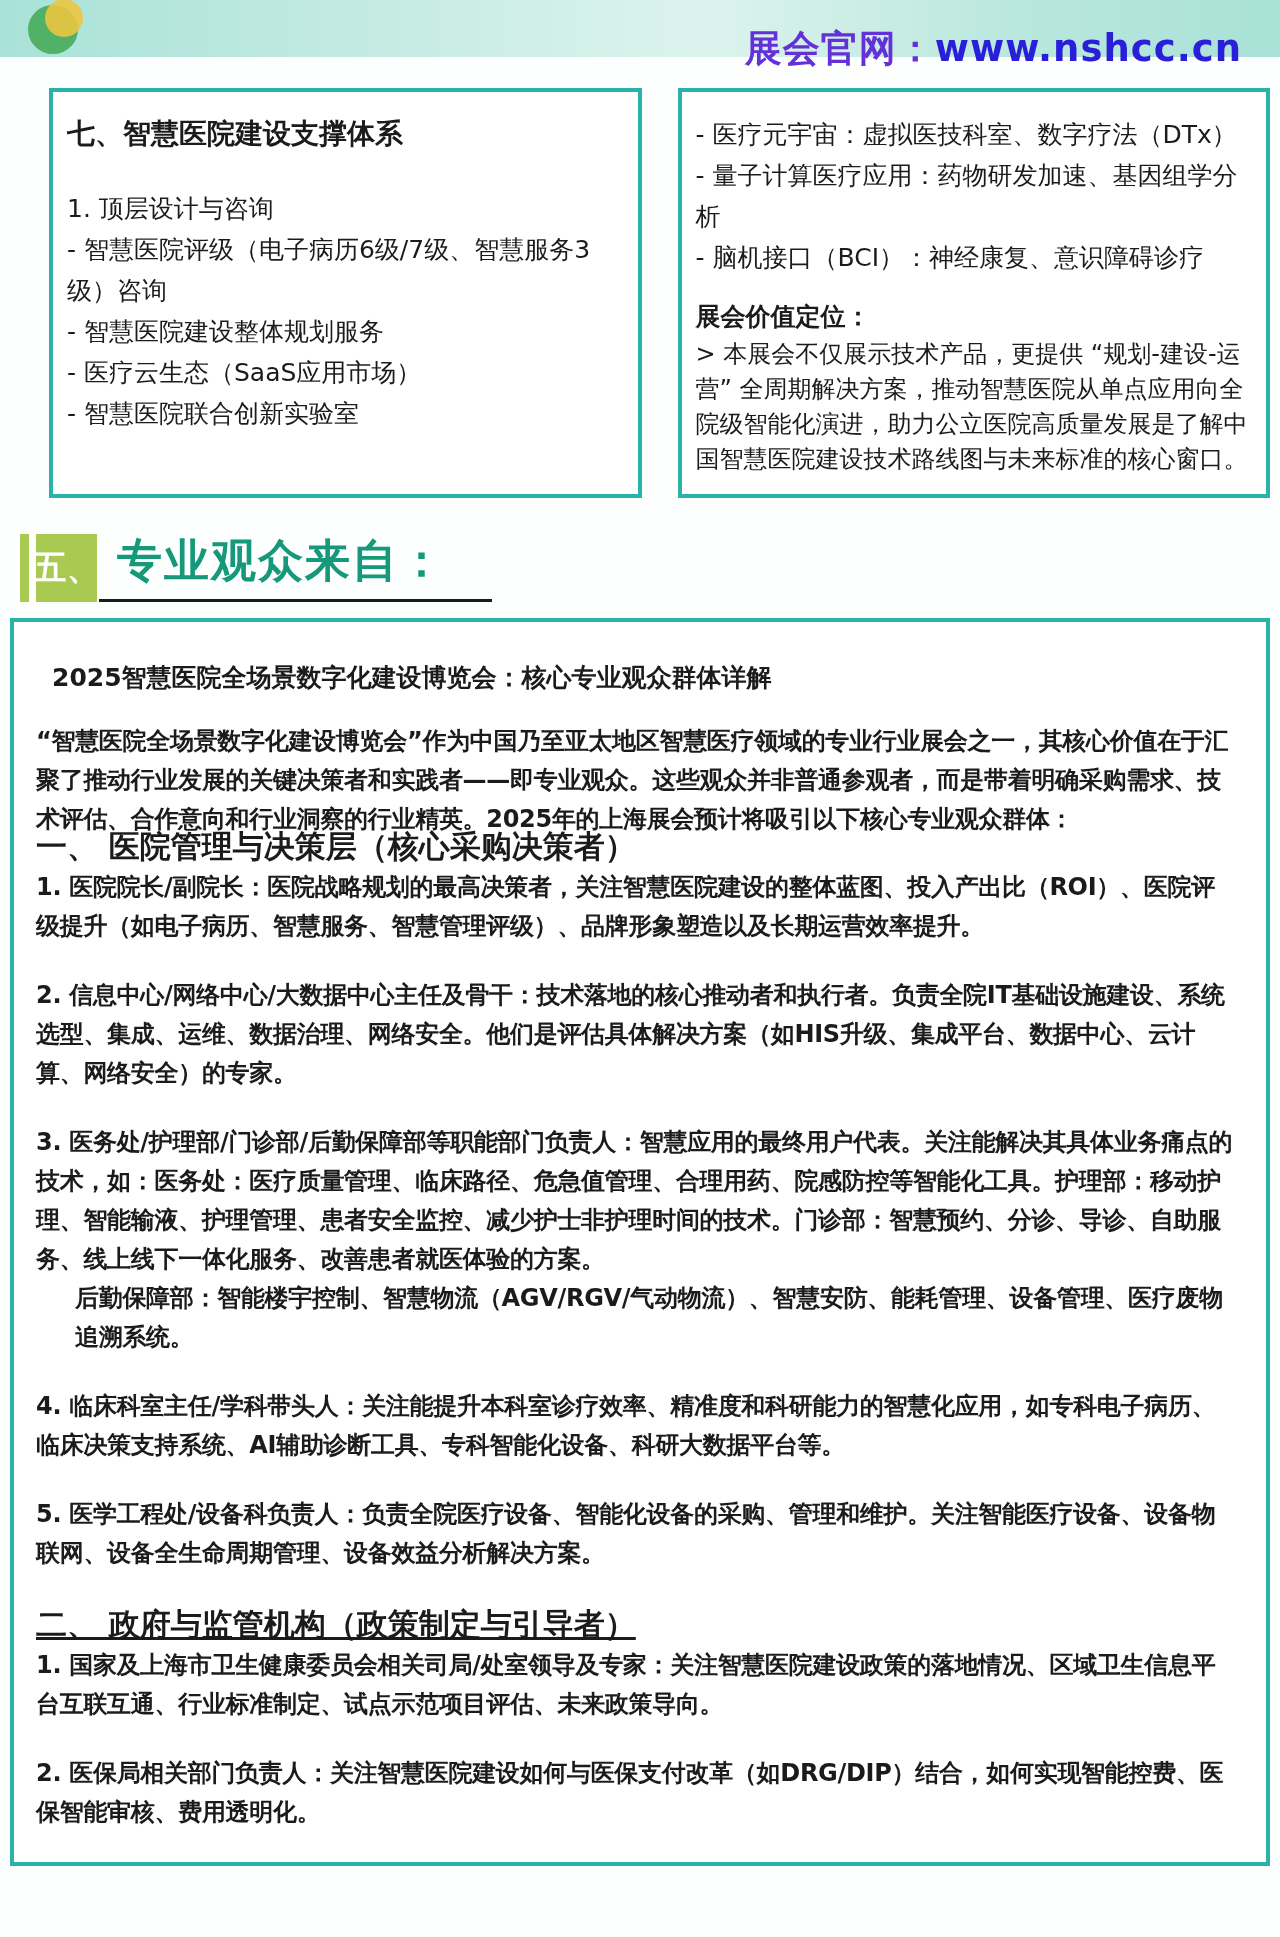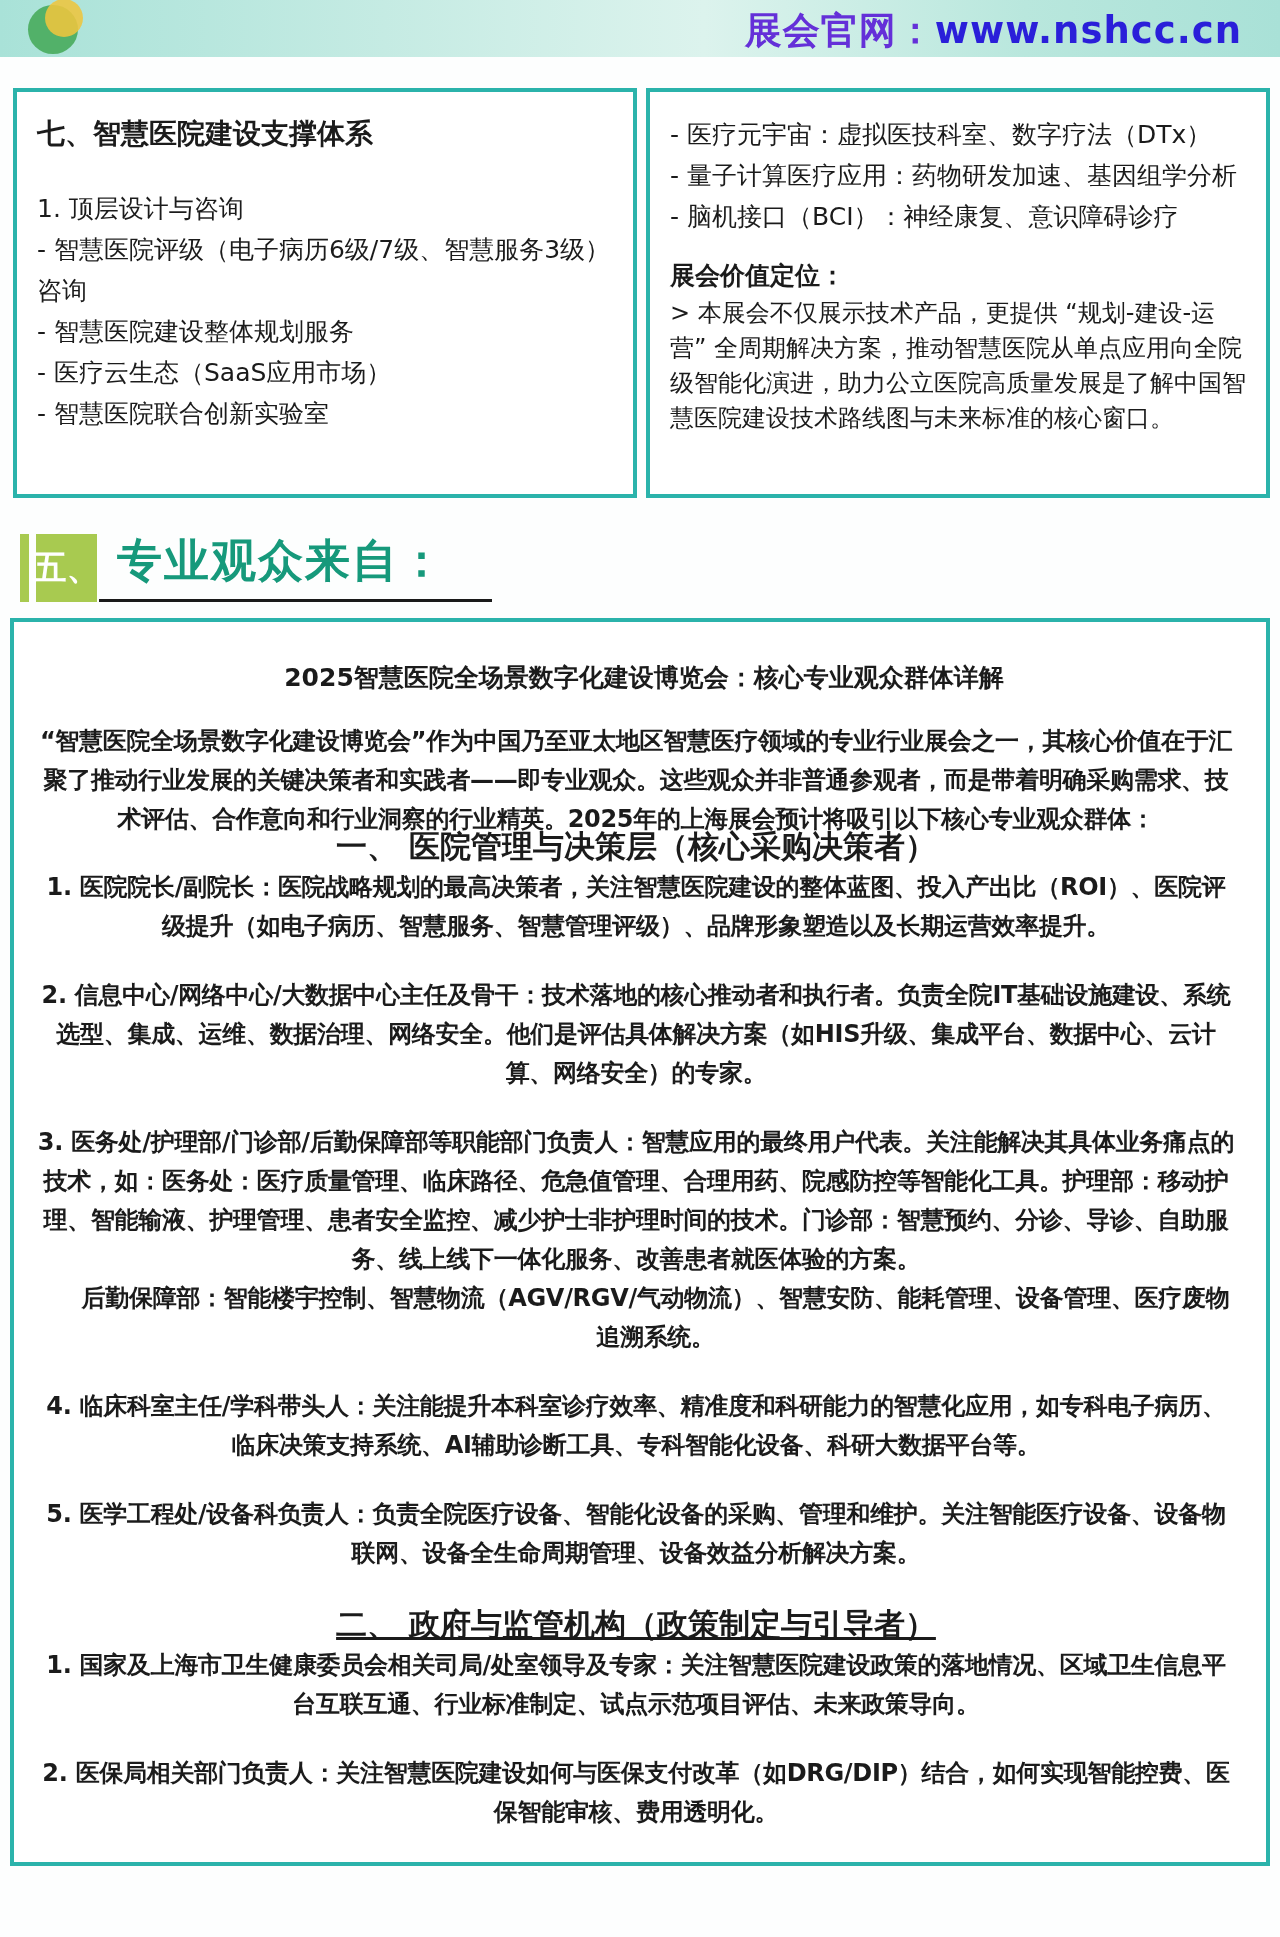--- a/index.html
+++ b/index.html
@@ -14,32 +14,32 @@
   
   .topbar{
     height:57px;
     background:linear-gradient(90deg,#a9e2d8 0%,#c5ebe3 30%,#dcf3ed 55%,#b9e7dd 80%,#a9e1d7 100%);
     position:relative;
   }
   .logo{position:absolute;left:28px;top:2px;width:60px;height:55px;}
   .logo .c-green{position:absolute;left:0;top:3px;width:50px;height:49px;border-radius:50%;background:#52b169;}
   .logo .c-yellow{position:absolute;left:17px;top:-3px;width:38px;height:38px;border-radius:50%;background:#eec53d;opacity:.88;}
   .site-title{
-    position:absolute;right:38px;top:6px;
+    position:absolute;right:38px;top:24px;
     font-size:37px;font-weight:bold;letter-spacing:1px;white-space:nowrap;
   }
   .site-title .lbl{color:#6430d8;}
   .site-title .url{color:#2a1fd9;}
   
   .boxes{display:flex;justify-content:space-between;padding:31px 10px 0 13px;}
   .panel{
     box-sizing:border-box;background:#ffffff;
     border:4px solid #2bb3ab;overflow:hidden;
   }
-  .box-top{width:624px;height:410px;padding:22px 16px 0 20px;}
+  .box-top{width:624px;height:410px;padding:22px 16px 0 14px;margin-left:36px;}
   .box-top h2{font-size:28px;font-weight:700;margin:0 0 34px 0;line-height:40px;}
   .box-top p{margin:0;font-size:25px;line-height:41px;}
   .box-top p.gap{margin-top:32px;}
   .value-title{font-weight:700;margin-top:18px !important;}
   .value-text{line-height:35px !important;font-size:24px !important;}
   
   .sec5{display:flex;align-items:flex-end;margin:36px 0 0 20px;height:68px;}
   .sec5-bar{width:9px;height:68px;background:#a8ca50;margin-right:7px;}
   .sec5-badge{
     width:61px;height:68px;background:#a8ca50;color:#ffffff;
@@ -49,21 +49,21 @@
   .sec5-titlewrap{
     margin-left:2px;border-bottom:3px solid #1a1a1a;
     padding:0 46px 8px 18px;
   }
   .sec5-title{
     font-size:45px;font-weight:700;color:#16997b;letter-spacing:2px;white-space:nowrap;
   }
   
   .audience{
     margin:16px 10px 0 10px;height:1248px;
-    padding:36px 30px 0 22px;box-sizing:border-box;text-align:center;
+    padding:36px 30px 0 22px;box-sizing:border-box;
   }
   .aud-title{font-size:25px;font-weight:700;margin:0 0 24px 0;padding-left:16px;line-height:40px;}
   .intro{margin:0;font-size:24px;line-height:39px;font-weight:600;letter-spacing:-0.3px;}
   .aud-h{font-size:31px;font-weight:700;margin:-12px 0 0 0;line-height:39px;}
   .aud-h.g2{margin-top:32px;text-decoration:underline;}
   .item{margin:30px 0 0 0;font-size:24px;line-height:39px;font-weight:600;letter-spacing:-0.3px;}
   .item.first{margin-top:2px;}
   .item.attach{margin-top:0;margin-left:39px;}
 </style>
 </head>

